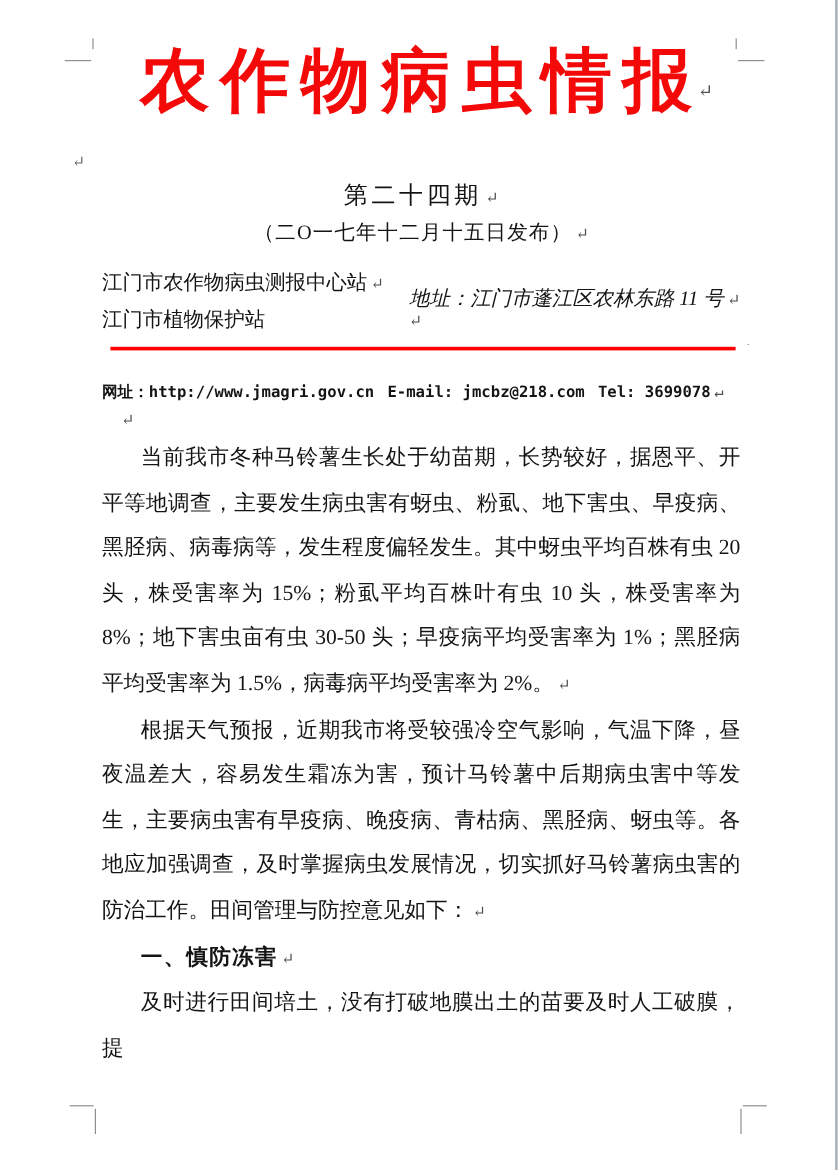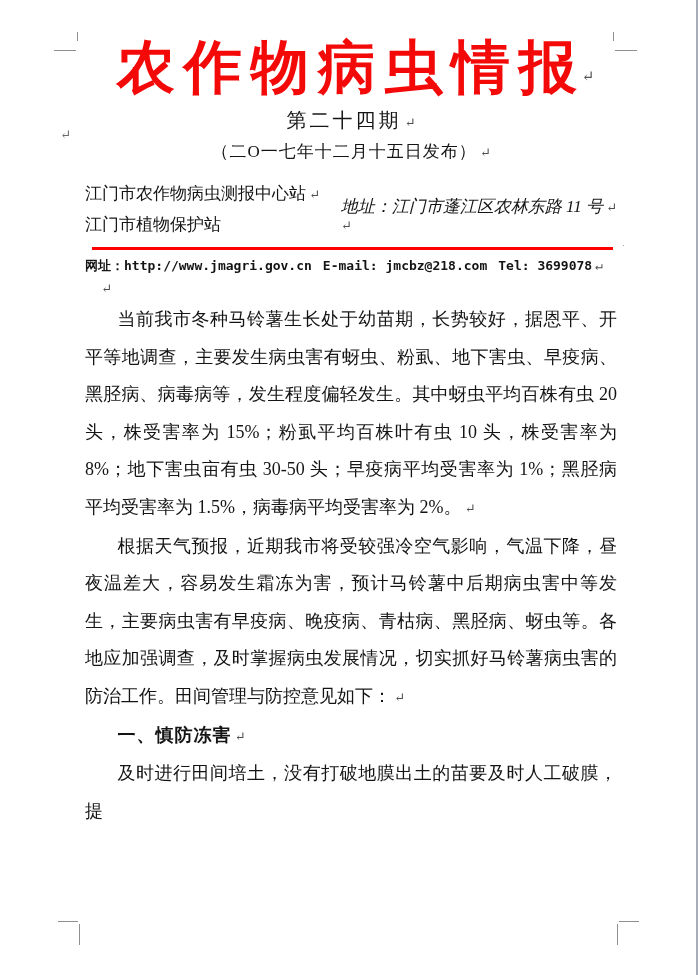--- a/index.html
+++ b/index.html
@@ -31,33 +31,33 @@
   .doc-title {
     margin: 0;
     font-size: 58px; line-height: 64px;
     font-weight: bold;
     color: #f40909;
     letter-spacing: 9px; text-indent: 9px;
     white-space: nowrap;
   }
   .doc-title .pmark { font-size: 15px; color: #555; margin-left: -4px; vertical-align: 6px; }
 
-  .issue-line { font-size: 20px; line-height: 24px; letter-spacing: 3px; }
+  .issue-line { margin-top: 42px; font-size: 20px; line-height: 24px; letter-spacing: 3px; }
   .date-line  { margin-top: 6px;  font-size: 17px; line-height: 22px; letter-spacing: 1px; }
 
   .org-row { margin-top: 15px; display: flex; justify-content: space-between; align-items: flex-start; gap: 17px; }
   .org-col { font-size: 17px; line-height: 30px; text-align: left; }
   .addr-col { font-size: 17px; line-height: 21px; padding-top: 17px; text-align: left; font-style: italic; }
   .addr-mark-line { line-height: 14px; }
 
   .red-rule { margin: 7px 4px 0 7px; height: 3px; background: #ff0000; position: relative; }
   .rule-end-mark { position: absolute; right: -12px; top: -7px; color: #7a7a7a; font-size: 9px; }
 
   .contact-bar {
-    margin-top: 6px; padding-right: 14px;
+    margin-top: 26px; padding-right: 14px;
     display: flex; justify-content: space-between;
     font-family: "DejaVu Sans Mono", "Liberation Mono", monospace;
     font-weight: bold; font-size: 13px; line-height: 19px;
     white-space: nowrap;
   }
 
   .headline {
     margin: 16px 0 0 0;
     font-size: 28px; line-height: 37px;
     font-weight: bold; text-align: center;

